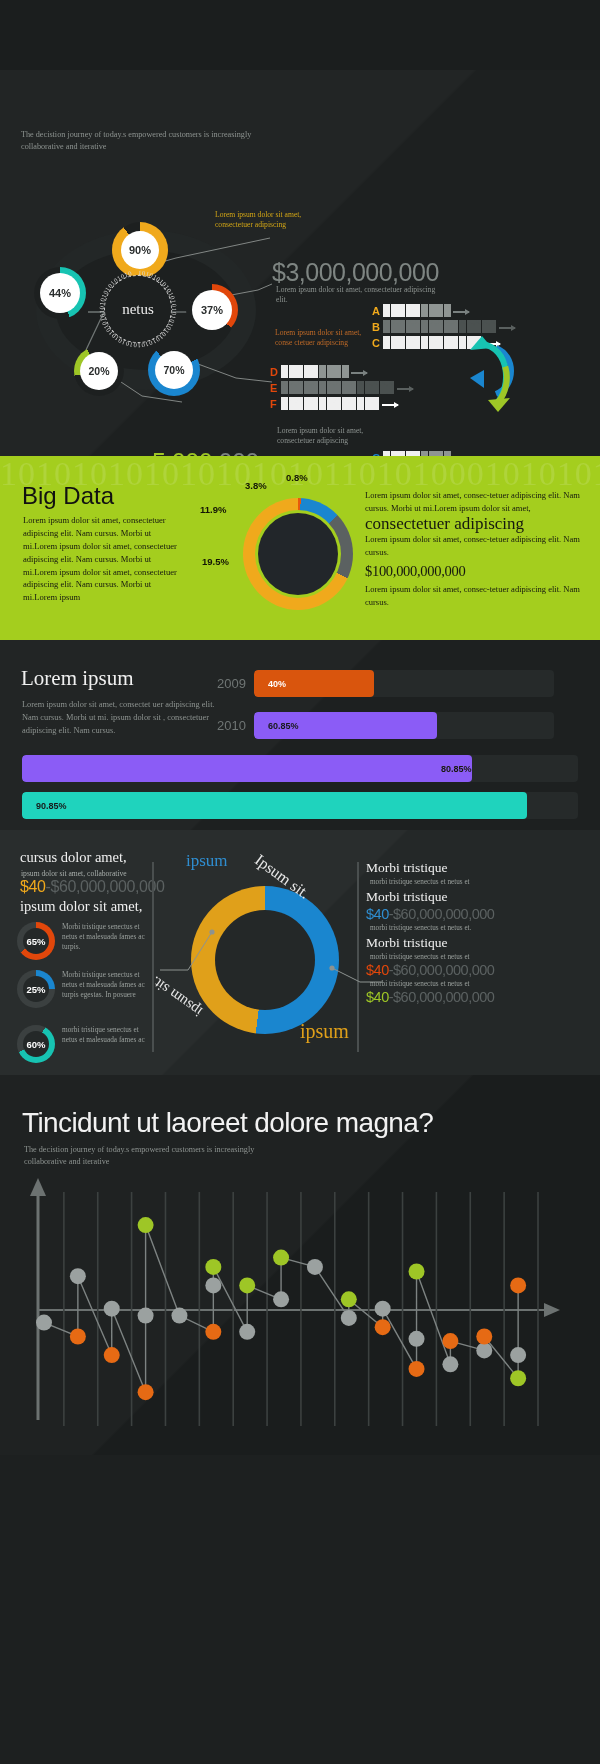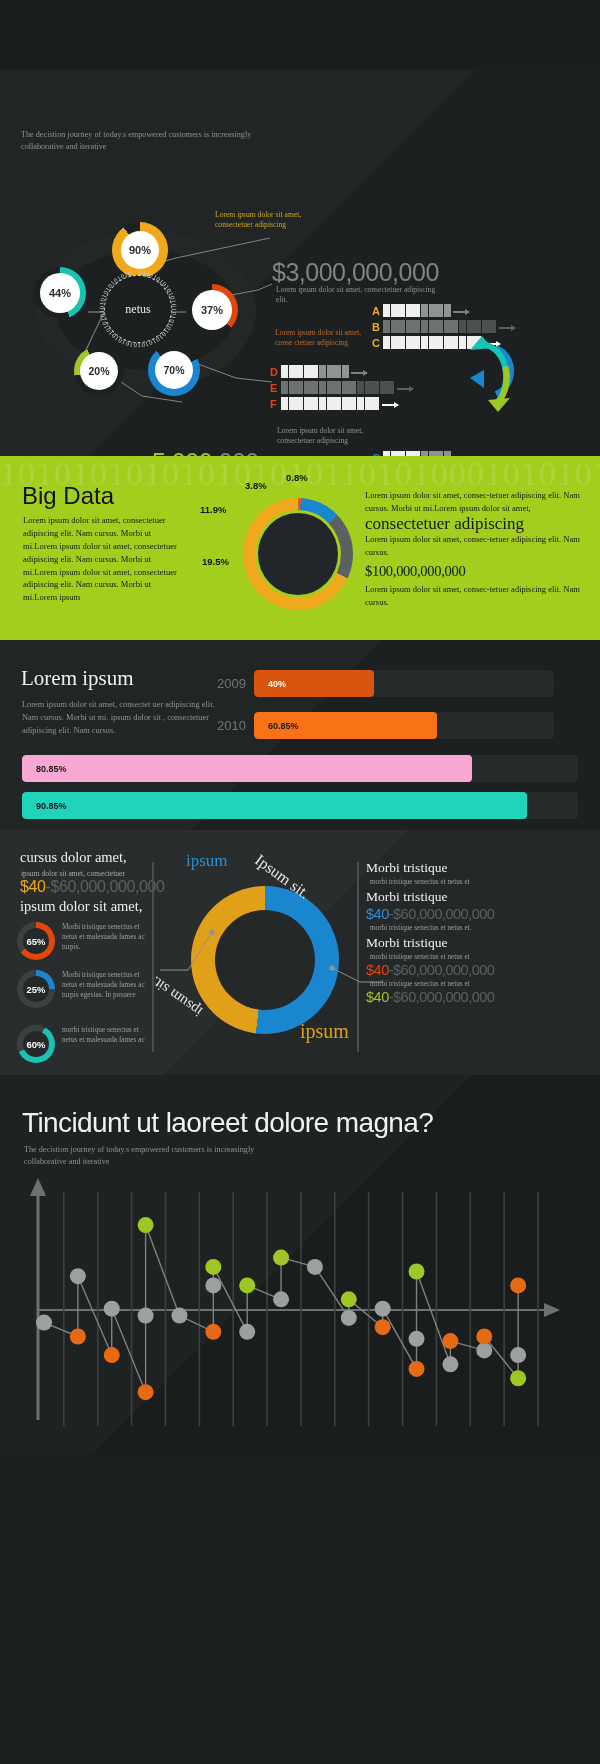--- a/index.html
+++ b/index.html
@@ -38,21 +38,21 @@
       border-radius:50%; background:#232727; }
   .hexring .ring2 { position:absolute; left:34px; top:32px; width:180px; height:120px;
       border-radius:50%; background:#1d2020; }
 
   .donut { position:absolute; border-radius:50%; display:flex; align-items:center; justify-content:center; }
   .donut .hole { border-radius:50%; background:#ffffff; display:flex; align-items:center; justify-content:center;
       font-weight:700; color:#2a2d2d; }
 
   .center-node { position:absolute; left:82px; top:57px; width:68px; height:68px; border-radius:50%;
       background:#1d2020; border:1.5px dashed #cfcfcf; display:flex; align-items:center; justify-content:center; }
-  .center-node span { font-family:"Liberation Serif", serif; font-size:12px; color:#ececec; }
+  .center-node span { font-family:"Liberation Serif", serif; font-size:15px; color:#ececec; }
 
   .bigmoney { font-family:"Liberation Sans", sans-serif; font-size:25px; color:#7e8582; letter-spacing:-0.5px; }
   .cap { font-family:"Liberation Serif", serif; font-size:7.6px; line-height:1.35; }
 
   
   .pictblock { position:absolute; }
   .prow { display:flex; align-items:flex-end; height:15px; margin-bottom:1px; }
   .plabel { font-family:"Liberation Sans", sans-serif; font-weight:700; font-size:11px; width:11px; text-align:left; }
   .person { width:7px; height:13px; margin-right:0.6px; position:relative; }
   .person i { position:absolute; left:2.1px; top:0; width:2.8px; height:2.8px; border-radius:50%; background:inherit; }
@@ -635,47 +635,47 @@
       <div class="track" style="width:300px;">
         <div class="fill dark" style="width:40%;background:#d9550d;">
           <span>40%</span>
         </div>
       </div>
     </div>
 
     <div class="barrow" style="left:210px;top:72px;">
       <div class="baryear">2010</div>
       <div class="track" style="width:300px;">
-        <div class="fill" style="width:60.85%;background:#f97316;text-align:center;">
+        <div class="fill" style="width:60.85%;background:#8b5cf6;text-align:center;">
           <span>60.85%</span>
         </div>
       </div>
     </div>
 
     <div style="position:absolute;left:22px;top:115px;">
       <div class="track" style="width:556px;">
-        <div class="fill" style="width:80.85%;background:#f9a8d4;">
+        <div class="fill" style="width:80.85%;background:#8b5cf6;justify-content:flex-end;">
           <span style="color:#18190d;">80.85%</span>
         </div>
       </div>
     </div>
     <div style="position:absolute;left:22px;top:152px;">
       <div class="track" style="width:556px;">
         <div class="fill" style="width:90.85%;background:#1fd3bd;">
           <span>90.85%</span>
         </div>
       </div>
     </div>
   </div>
 
   <div class="sec" id="sec4">
     <div class="diag"></div>
 
     <div id="s4h1">cursus dolor amet,</div>
-    <div id="s4sub1">ipsum dolor sit amet, consectetuer</div>
+    <div id="s4sub1">ipsum dolor sit amet, collaborative</div>
     <div id="s4money">
       <span style="color:#f0a91c;">$40</span><span style="color:#5b6161;">-$60,000,000,000</span>
     </div>
     <div id="s4h2">ipsum dolor sit amet,</div>
 
     <div class="minirow" style="left:17px;top:92px;">
       <div class="donut" style="position:relative;width:38px;height:38px;flex:0 0 38px;
            background:conic-gradient(#e1470b 0 65%, #3b4040 65% 100%);">
         <div class="hole" style="width:26px;height:26px;background:#242828;color:#fff;font-size:9.5px;">65%</div>
       </div>

